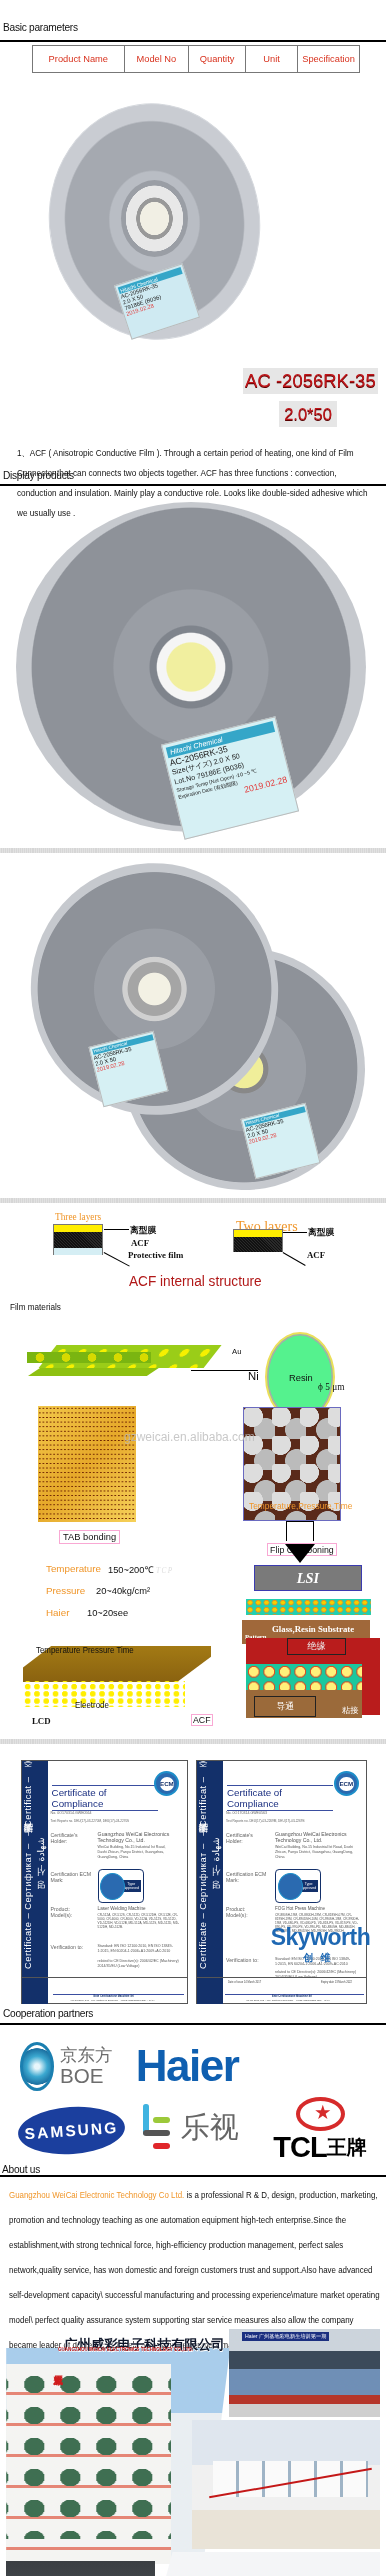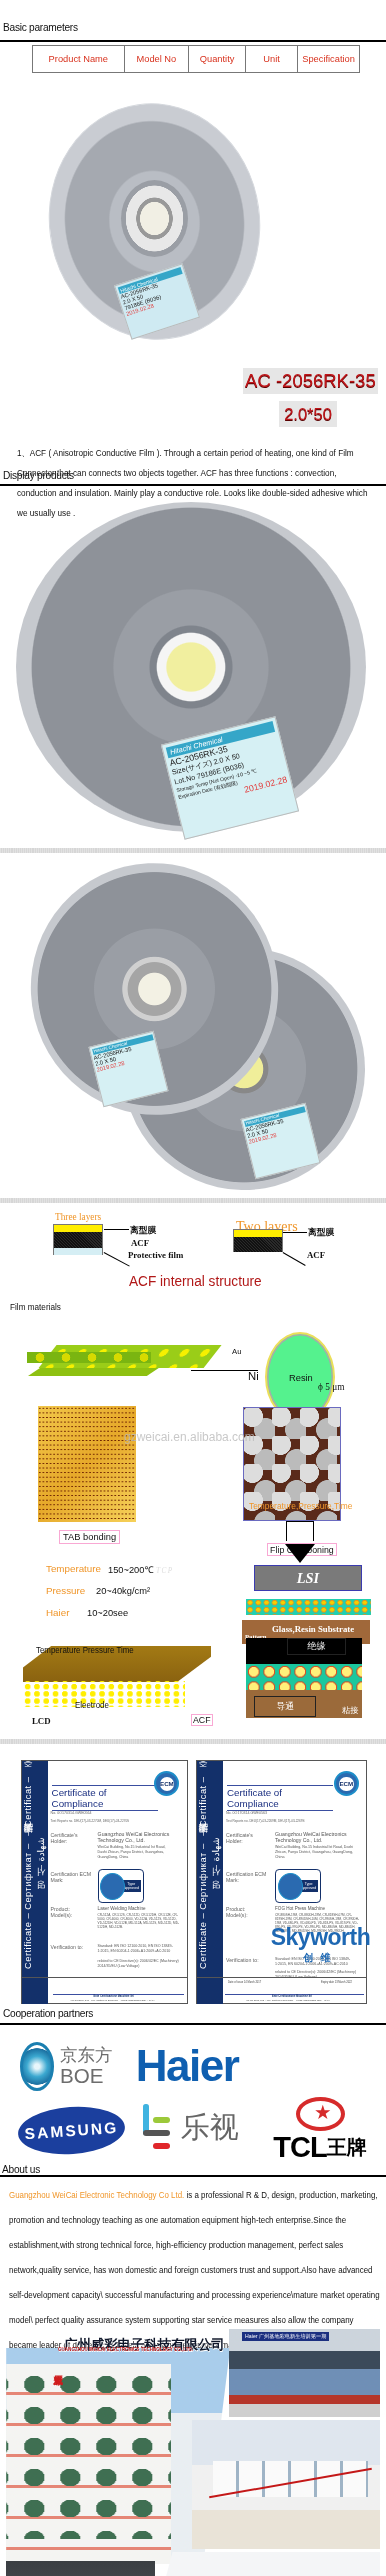--- a/index.html
+++ b/index.html
@@ -157,21 +157,21 @@
 <div class="abs" style="left:87px;top:1608px;font-size:9.3px">10~20see</div>
 
 <div class="abs" style="left:23px;top:1646px;width:188px;height:36px;background:linear-gradient(#a37a14,#8a6210);clip-path:polygon(8% 100%,0 100%,0 60%,15% 0,100% 0,100% 30%,82% 100%)"></div>
 <div class="abs" style="left:23px;top:1681px;width:162px;height:26px;background:linear-gradient(#ddd 0 35%,#cfe6f5 35% 100%);background-image:radial-gradient(circle,#ffee00 0 2.6px,transparent 3.1px);background-size:9.3px 7.2px;background-position:0 2.1px"></div>
 <div class="abs" style="left:36px;top:1645px;font-size:8.8px;transform:scaleX(0.9);transform-origin:left">Temperature Pressure Time</div>
 <div class="abs" style="left:156px;top:1567px;font-size:7.2px;color:#ddd;font-style:italic;font-family:'Liberation Serif',serif;letter-spacing:1.5px">TCP</div>
 <div class="abs" style="left:32px;top:1716px;font-size:8.8px;font-weight:bold;font-family:'Liberation Serif',serif">LCD</div>
 <div class="abs" style="left:75px;top:1700px;font-size:8.8px;transform:scaleX(0.9);transform-origin:left">Eleetrode</div>
 <div class="boxed" style="left:191px;top:1714px;font-size:8.8px;padding:0 1px;border-width:0.5px">ACF</div>
 
-<div class="abs" style="left:246px;top:1638px;width:116px;height:77px;background:#000000">
+<div class="abs" style="left:246px;top:1638px;width:134px;height:77px;background:#b91c1c">
   <div class="abs" style="left:41px;top:0;width:59px;height:16.5px;border:1px solid #222;color:#eee;font-size:9.3px;text-align:center;line-height:14.4px">绝缘</div>
   <div class="abs" style="left:0;top:26px;width:116px;height:31px;background:#1bc79e;background-image:radial-gradient(ellipse,#fff17a 0 4.6px,#d9421c 5.2px 5.7px,transparent 6.2px);background-size:15.5px 15.5px"></div>
   <div class="abs" style="left:0;top:52px;width:116px;height:28px;background:#9b6a3a"></div>
   <div class="abs" style="left:8.2px;top:58px;width:62px;height:20.6px;border:1px solid #222;color:#fff;font-size:8.8px;text-align:center;line-height:18.5px">导通</div>
   <div class="abs" style="left:96px;top:67px;color:#fff;font-size:8.2px">粘接</div>
 </div>
 
 <div class="greybar" style="top:1739px"></div>
 
 <div class="cert" style="left:20.6px;width:167px">

